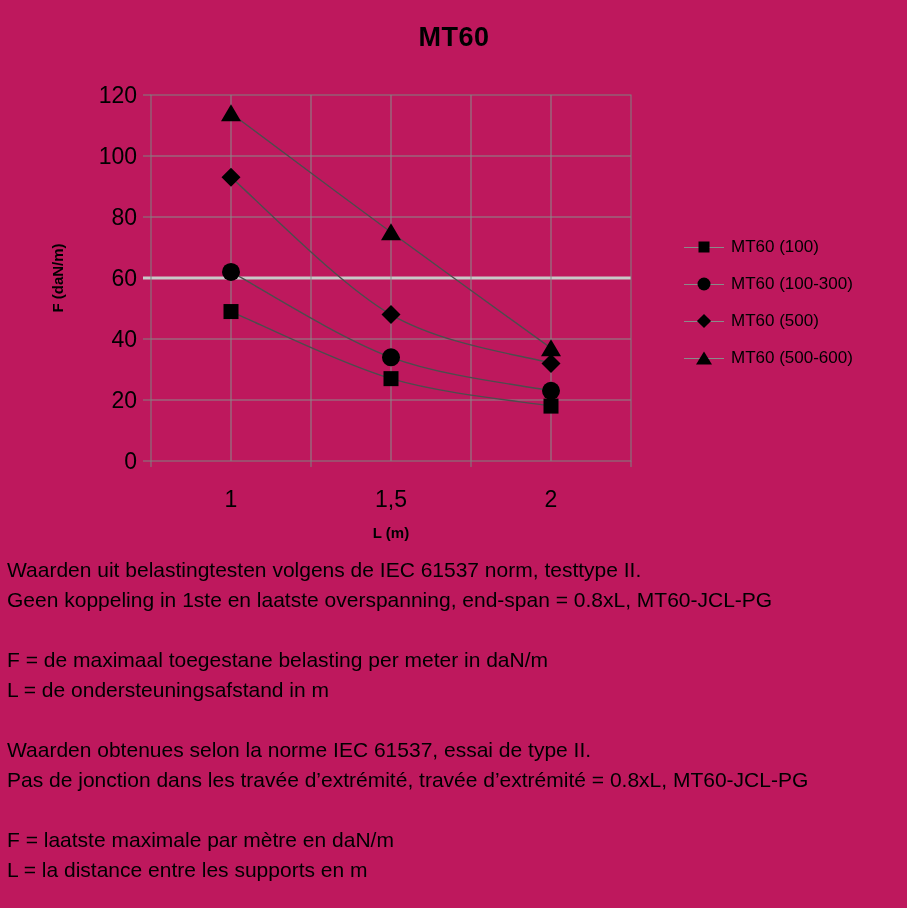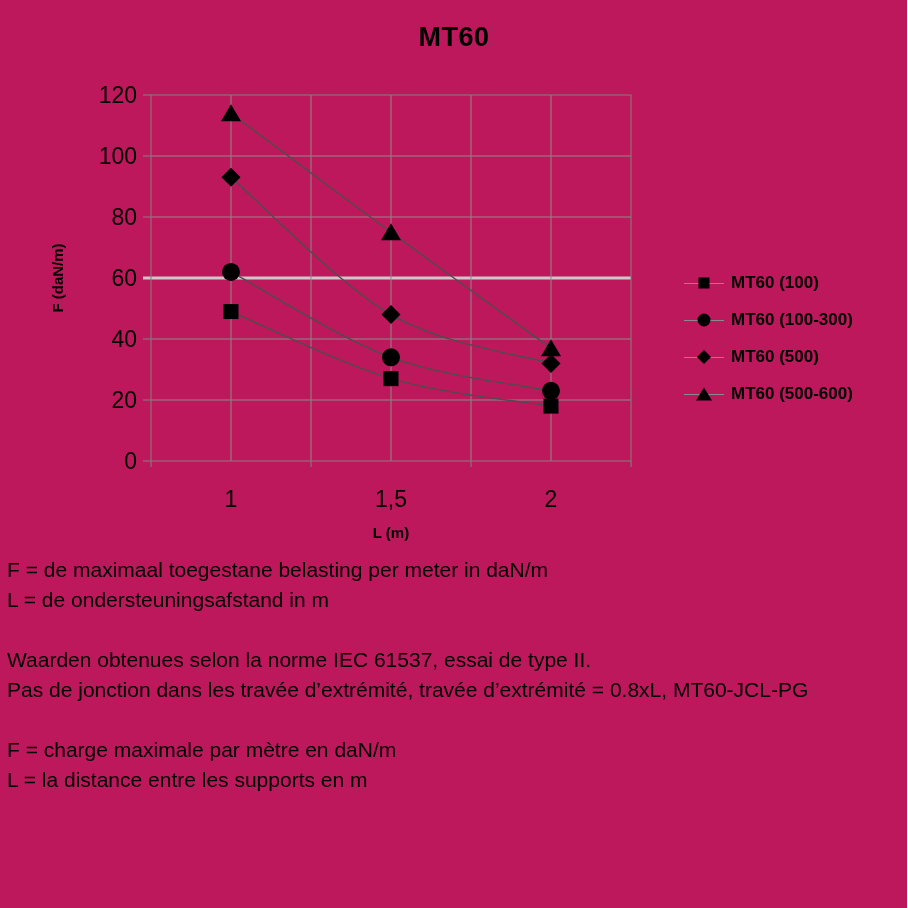--- a/index.html
+++ b/index.html
@@ -6,21 +6,21 @@
   .page{
     position:relative;width:907px;height:908px;background:#be185d;
     font-family:"Liberation Sans",sans-serif;color:#000;overflow:hidden;
   }
   .chart-title{
     position:absolute;top:22px;left:0;width:908px;text-align:center;
     font-weight:bold;font-size:27px;letter-spacing:0.5px;
   }
   #chart-svg{position:absolute;top:0;left:0;}
   #chart-svg text{font-family:"Liberation Sans",sans-serif;fill:#000;}
-  .legend{position:absolute;left:684px;top:264px;font-weight:bold;}
+  .legend{position:absolute;left:684px;top:228px;}
   .legend-item{display:flex;align-items:center;height:37px;}
   .legend-key{position:relative;width:40px;height:18px;flex:0 0 40px;}
   .legend-key .kline{position:absolute;left:0;right:0;top:50%;height:0;border-top:1px solid #8a8a8a;}
   .marker{position:absolute;left:50%;top:50%;transform:translate(-50%,-50%);}
   .m-square{width:11px;height:11px;background:#000;}
   .m-circle{width:13px;height:13px;background:#000;border-radius:50%;}
   .m-diamond{width:10px;height:10px;background:#000;transform:translate(-50%,-50%) rotate(45deg);}
   .m-triangle{width:0;height:0;border-left:8px solid transparent;border-right:8px solid transparent;border-bottom:13px solid #000;}
   .legend-label{font-size:17px;padding-left:7px;white-space:nowrap;}
   .notes{position:absolute;left:7px;top:555px;font-size:21px;line-height:30px;}
@@ -112,26 +112,30 @@
       <span class="legend-key">
           <span class="kline"></span>
           <span class="marker m-triangle"></span>
         </span>
       <span class="legend-label">MT60 (500-600)</span>
     </div>
   </div>
 
   <div class="notes">
     <div class="para">
+      <div class="note-line">Waarden uit belastingtesten volgens de IEC 61537 norm, testtype II.</div>
+      <div class="note-line">Geen koppeling in 1ste en laatste overspanning, end-span = 0.8xL, MT60-JCL-PG</div>
+    </div>
+    <div class="para">
       <div class="note-line">F = de maximaal toegestane belasting per meter in daN/m</div>
       <div class="note-line">L = de ondersteuningsafstand in m</div>
     </div>
     <div class="para">
       <div class="note-line">Waarden obtenues selon la norme IEC 61537, essai de type II.</div>
       <div class="note-line">Pas de jonction dans les travée d’extrémité, travée d’extrémité = 0.8xL, MT60-JCL-PG</div>
     </div>
     <div class="para">
-      <div class="note-line">F = charge maximale par mètre en daN/m</div>
+      <div class="note-line">F = laatste maximale par mètre en daN/m</div>
       <div class="note-line">L = la distance entre les supports en m</div>
     </div>
   </div>
 
 </div>
 
 </body></html>

